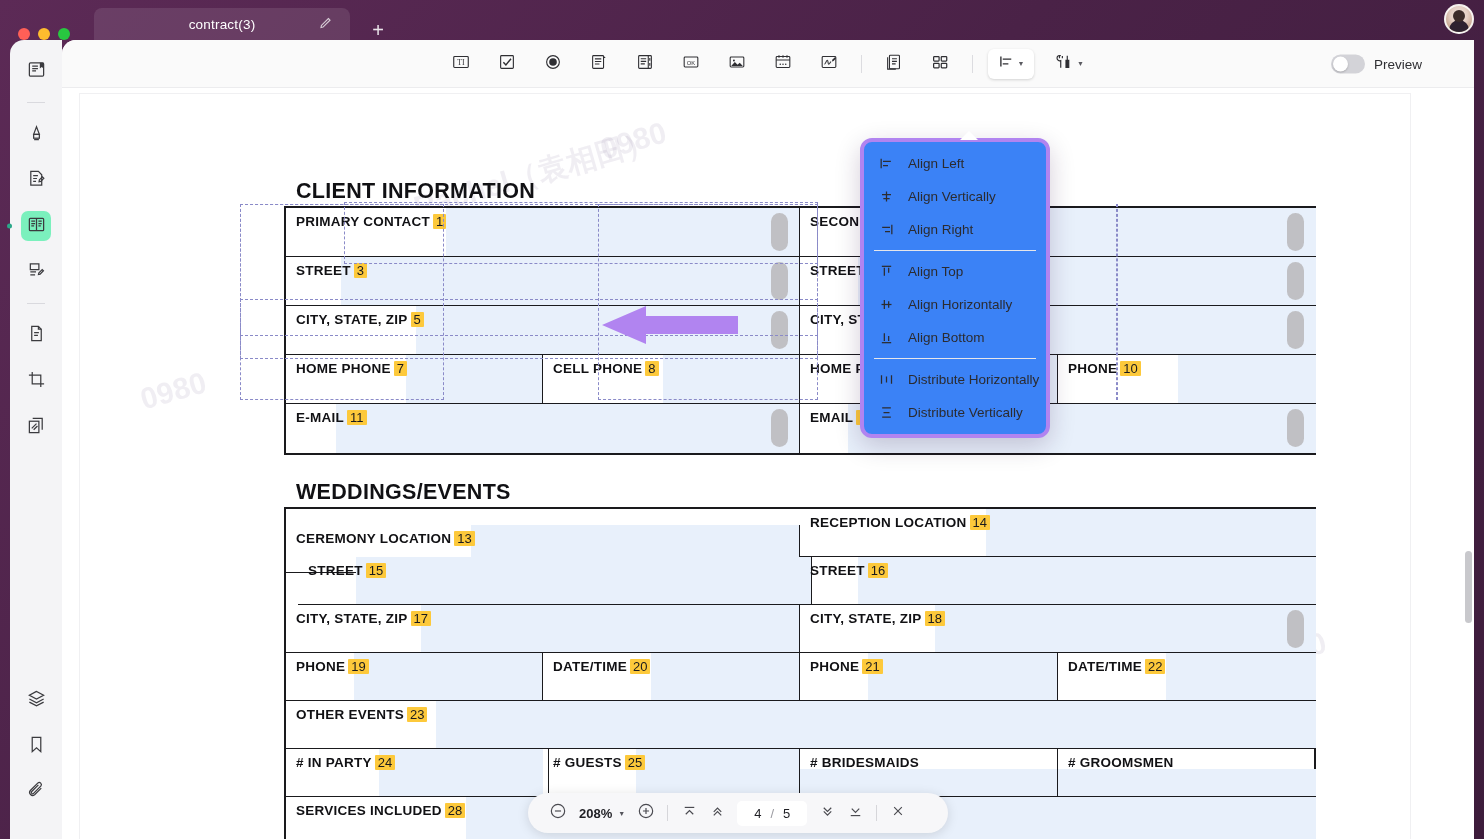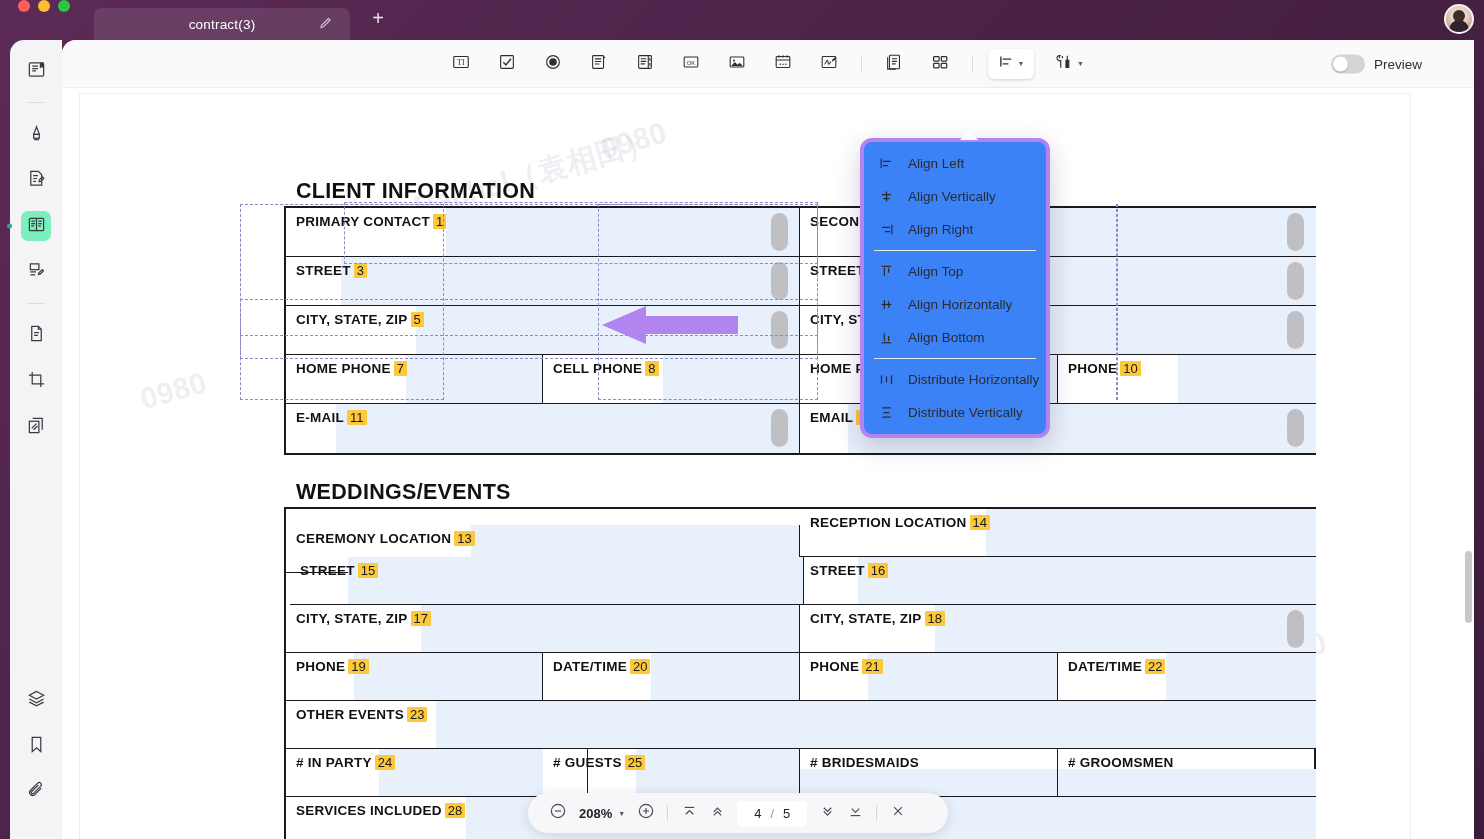--- a/index.html
+++ b/index.html
@@ -12,21 +12,21 @@
   #app {
     position: relative;
     width: 1484px; height: 839px;
     background: linear-gradient(135deg, #5c2a56 0%, #4a2247 45%, #3d1c3b 100%);
     overflow: hidden;
   }
 
   
   .titlebar {
     position: absolute; top: 0; left: 0; width: 1484px; height: 40px;
-    display: flex; align-items: flex-start; border-radius: 11px;
+    display: flex; align-items: flex-end; border-radius: 11px;
   }
   .traffic { display: flex; gap: 8px; margin-left: 18px; align-items: center; }
   .dot { width: 12px; height: 12px; border-radius: 50%; }
   .dot.red { background: #ff5f57; }
   .dot.yellow { background: #febc2e; }
   .dot.green { background: #28c840; }
   .tab {
     margin-left: 24px; width: 256px; height: 32px;
     background: rgba(255,255,255,0.10);
     border-radius: 8px 8px 0 0;
@@ -728,21 +728,21 @@
 
           <div class="cell" style="left:0; top:0; width:514px; height:48px;margin-top:16px;">
             <div class="field" style="left:185px; top:0; width:329px; height:48px;"></div>
             <span class="cell-label">CEREMONY LOCATION<span class="badge">13</span></span>
           </div>
           <div class="cell nb-r" style="left:514px; top:0; width:516px; height:48px;">
             <div class="field" style="left:186px; top:0; width:330px; height:48px;"></div>
             <span class="cell-label">RECEPTION LOCATION<span class="badge">14</span></span>
           </div>
 
-          <div class="cell" style="left:4px; top:48px; width:514px; height:48px;">
+          <div class="cell" style="left:12px; top:48px; width:514px; height:48px;">
             <div class="field" style="left:58px; top:0; width:456px; height:48px;"></div>
             <span class="cell-label">STREET<span class="badge">15</span></span>
           </div>
           <div class="cell nb-r" style="left:514px; top:48px; width:516px; height:48px;">
             <div class="field" style="left:58px; top:0; width:458px; height:48px;"></div>
             <span class="cell-label">STREET<span class="badge">16</span></span>
           </div>
 
           <div class="cell" style="left:0; top:96px; width:514px; height:48px;">
             <div class="field" style="left:135px; top:0; width:379px; height:48px;"></div>
@@ -769,21 +769,21 @@
           <div class="cell nb-r" style="left:772px; top:144px; width:258px; height:48px;">
             <div class="field" style="left:108px; top:0; width:150px; height:48px;"></div>
             <span class="cell-label">DATE/TIME<span class="badge">22</span></span>
           </div>
 
           <div class="cell nb-r" style="left:0; top:192px; width:1030px; height:48px;">
             <div class="field" style="left:150px; top:0; width:880px; height:48px;"></div>
             <span class="cell-label">OTHER EVENTS<span class="badge">23</span></span>
           </div>
 
-          <div class="cell" style="left:0; top:240px; width:302px; height:48px;padding-left:37px;">
+          <div class="cell" style="left:0; top:240px; width:263px; height:48px;padding-left:37px;">
             <div class="field" style="left:93px; top:0; width:164px; height:48px;"></div>
             <span class="cell-label"># IN PARTY<span class="badge">24</span></span>
           </div>
           <div class="cell" style="left:257px; top:240px; width:257px; height:48px;">
             <div class="field" style="left:93px; top:0; width:164px; height:48px;"></div>
             <span class="cell-label"># GUESTS<span class="badge">25</span></span>
           </div>
           <div class="cell" style="left:514px; top:240px; width:258px; height:48px;">
             <div class="field" style="left:0; top:20px; width:258px; height:28px;"></div>
             <span class="cell-label"># BRIDESMAIDS</span>

